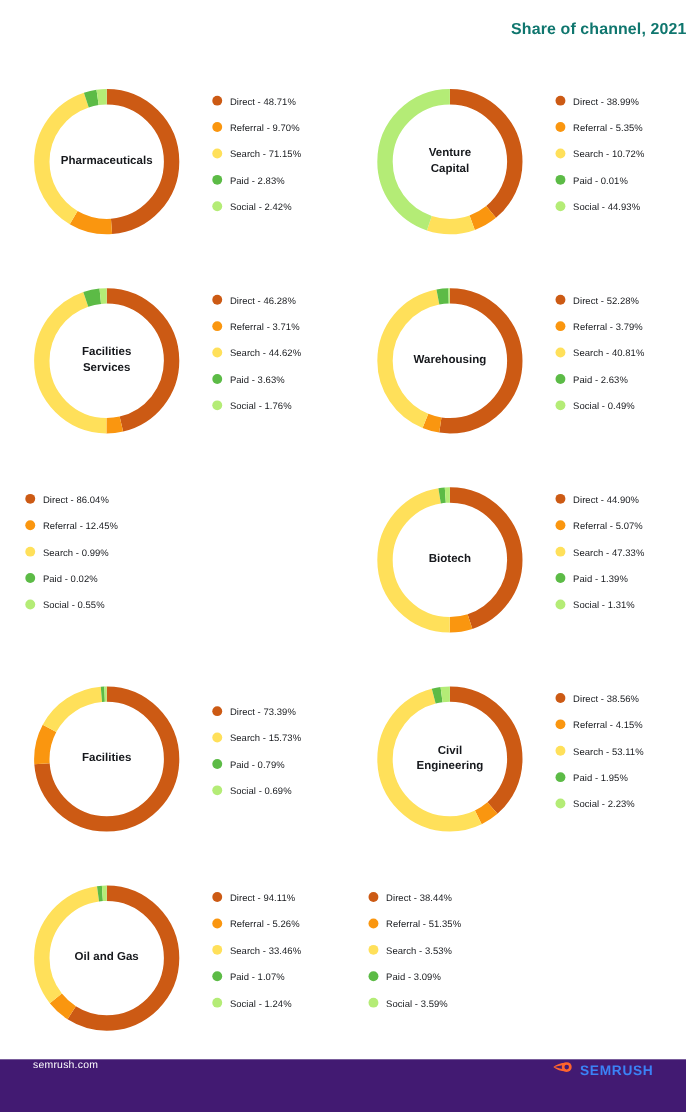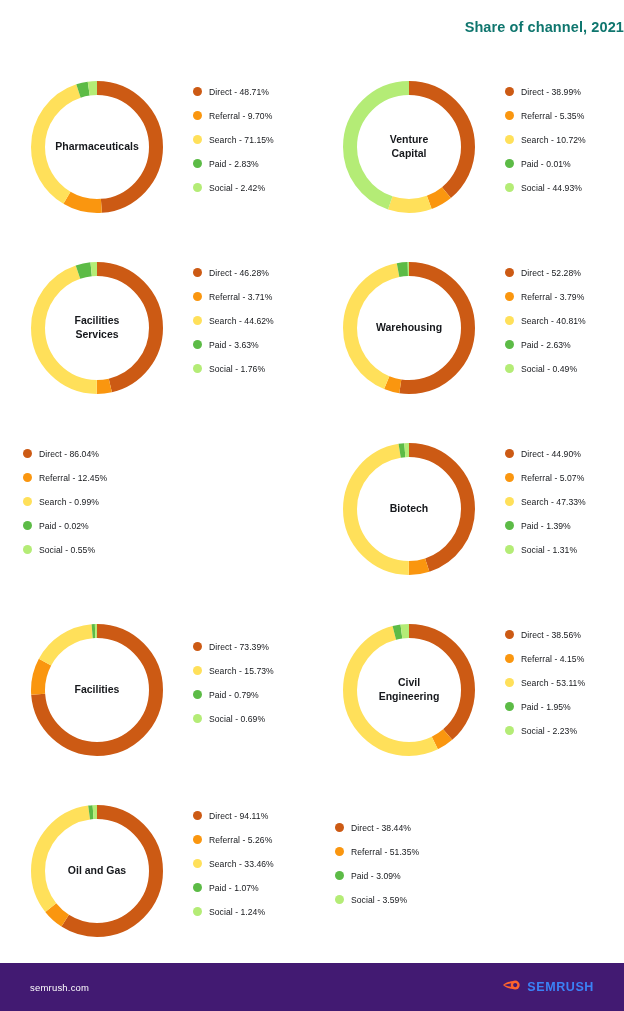--- a/index.html
+++ b/index.html
@@ -113,21 +113,21 @@
 
   
   .footer {
     position: absolute;
     left: 0;
     bottom: 0;
     width: 624px;
     height: 48px;
     background: #421a72;
     display: flex;
-    align-items: center;
+    align-items: flex-start;
     justify-content: space-between;
     padding: 0 30px;
   }
 
   .footer-url {
     font-size: 9.5px;
     color: #ffffff;
     letter-spacing: 0.2px;
   }
 
@@ -451,20 +451,24 @@
       </div>
       <div class="cell">
         <div class="legend">
           <div class="legend-row">
             <span class="legend-dot" style="background: rgb(204, 90, 20);"></span>
             <span class="legend-text">Direct - 38.44%</span>
           </div>
           <div class="legend-row">
             <span class="legend-dot" style="background: rgb(250, 150, 15);"></span>
             <span class="legend-text">Referral - 51.35%</span>
+          </div>
+          <div class="legend-row">
+            <span class="legend-dot" style="background: rgb(255, 224, 90);"></span>
+            <span class="legend-text">Search - 3.53%</span>
           </div>
           <div class="legend-row">
             <span class="legend-dot" style="background: rgb(92, 187, 70);"></span>
             <span class="legend-text">Paid - 3.09%</span>
           </div>
           <div class="legend-row">
             <span class="legend-dot" style="background: rgb(180, 236, 118);"></span>
             <span class="legend-text">Social - 3.59%</span>
           </div>
         </div>

